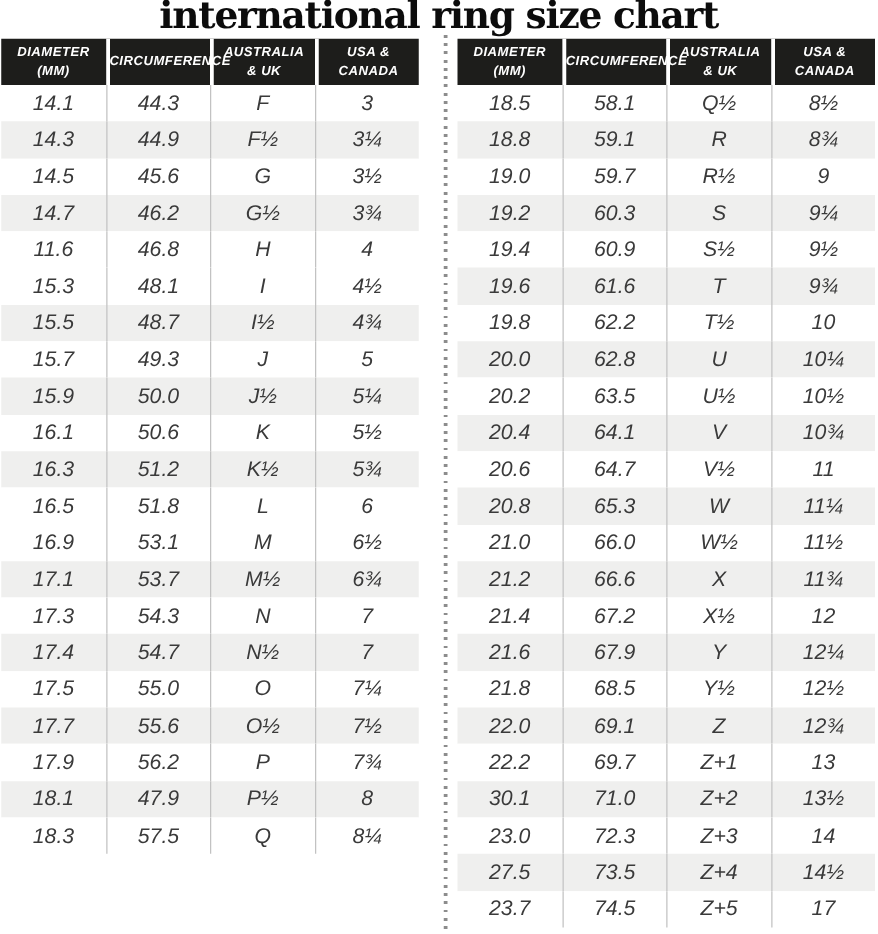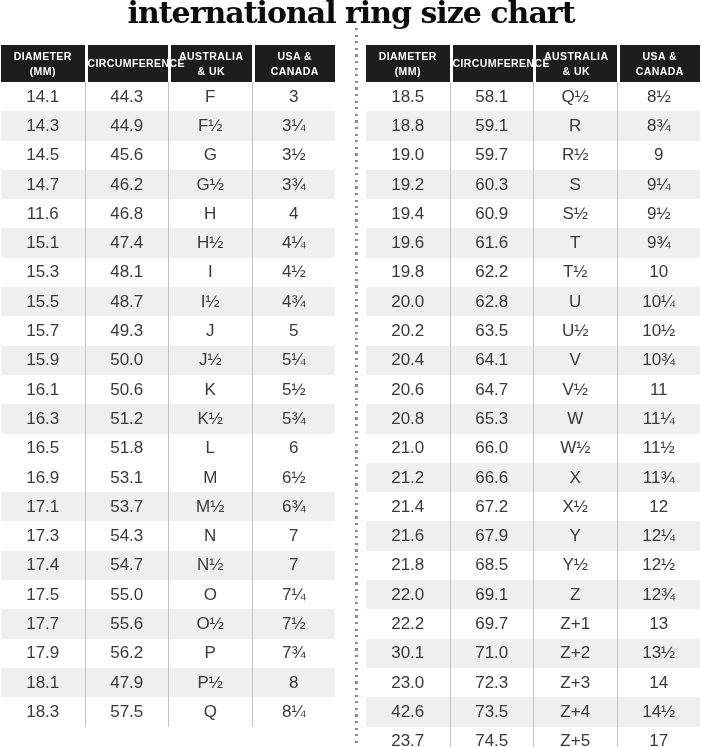--- a/index.html
+++ b/index.html
@@ -11,24 +11,25 @@
     text-align: center;
     font-family: "DejaVu Serif", serif;
     font-weight: 800;
     font-size: 30px;
     line-height: 32px;
     letter-spacing: -1px;
     color: #0c0c0c;
   }
 
   table.ring-table {
-    position: absolute; top: 45px;
+    position: absolute; top: 31px;
     border-collapse: separate; border-spacing: 0;
     table-layout: fixed;
     width: 334px;
+    font-style: italic;
   }
   table.ring-table.left  { left: 1px; }
   table.ring-table.right { left: 366px; }
 
   .ring-table th {
     background: #1d1d1b;
     color: #ffffff;
     font-size: 10.5px;
     font-weight: bold;
     letter-spacing: 0.4px;
@@ -100,26 +101,20 @@
         <td>46.2</td>
         <td>G½</td>
         <td>3¾</td>
       </tr>
       <tr>
         <td>11.6</td>
         <td>46.8</td>
         <td>H</td>
         <td>4</td>
       </tr>
-      <tr class="alt">
-        <td>15.1</td>
-        <td>47.4</td>
-        <td>H½</td>
-        <td>4¼</td>
-      </tr>
       <tr>
         <td>15.3</td>
         <td>48.1</td>
         <td>I</td>
         <td>4½</td>
       </tr>
       <tr class="alt">
         <td>15.5</td>
         <td>48.7</td>
         <td>I½</td>
@@ -347,21 +342,21 @@
         <td>Z+2</td>
         <td>13½</td>
       </tr>
       <tr>
         <td>23.0</td>
         <td>72.3</td>
         <td>Z+3</td>
         <td>14</td>
       </tr>
       <tr class="alt">
-        <td>42.6</td>
+        <td>27.5</td>
         <td>73.5</td>
         <td>Z+4</td>
         <td>14½</td>
       </tr>
       <tr>
         <td>23.7</td>
         <td>74.5</td>
         <td>Z+5</td>
         <td>17</td>
       </tr>

